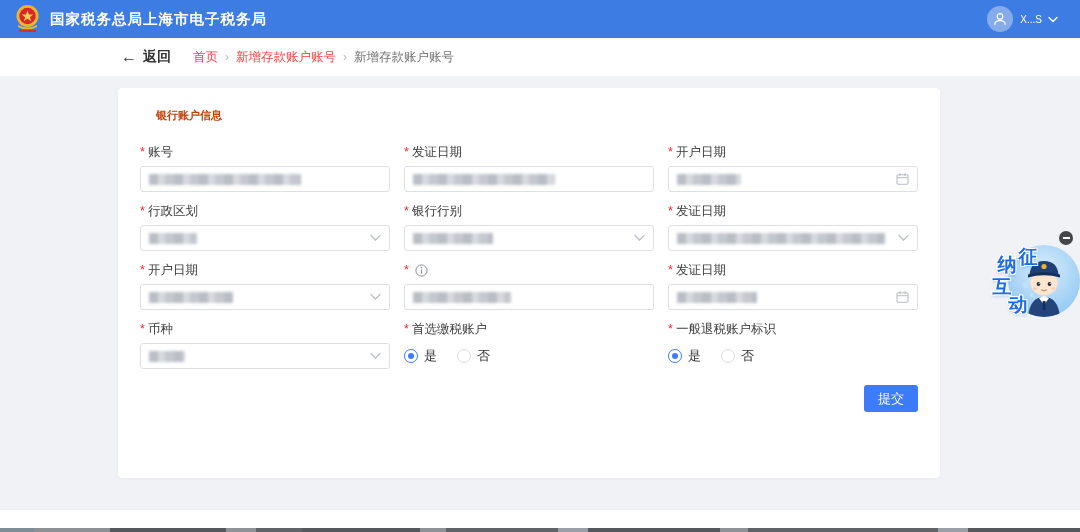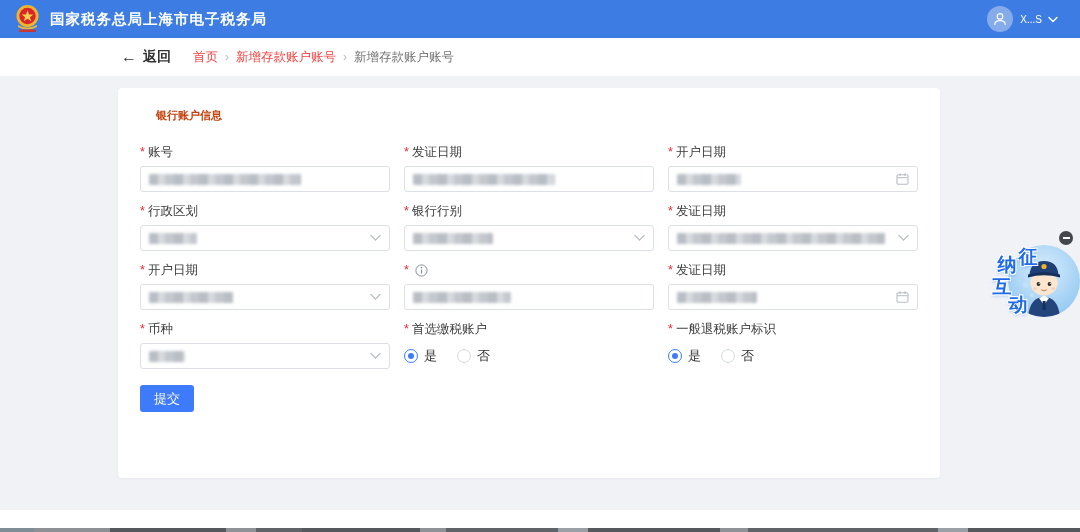--- a/index.html
+++ b/index.html
@@ -49,21 +49,21 @@
   .ctl-icon { position:absolute; right:8px; top:50%; transform:translateY(-50%);
     display:flex; color:#b8bcc4; }
   .radio-group { display:flex; align-items:center; height:26px; }
   .radio { display:flex; align-items:center; margin-right:20px; cursor:pointer; }
   .rdot { width:14px; height:14px; border-radius:50%; border:1px solid #d6d9df; background:#fff;
     display:flex; align-items:center; justify-content:center; }
   .radio.sel .rdot { border-color:#3e7bfa; }
   .radio.sel .rdot::after { content:""; width:6px; height:6px; border-radius:50%; background:#3e7bfa; }
   .rlabel { font-size:13px; color:#333; margin-left:6px; }
 
-  .submit-row { display:flex; justify-content:flex-start; margin-top:16px; }
+  .submit-row { display:flex; justify-content:flex-end; margin-top:16px; }
   .submit-btn { min-width:52px; height:27px; padding:0 14px; background:#3e7bfa; color:#fff;
     font-size:13px; border:none; border-radius:3px; cursor:pointer;
     font-family:"Liberation Sans","DejaVu Sans",sans-serif; }
 
   
   .float-widget { position:absolute; left:990px; top:228px; width:90px; height:105px; z-index:6; }
   .mascot-circle { position:absolute; left:18px; top:17px; width:72px; height:72px; }
   .w-char { position:absolute; width:20px; height:20px; font-size:19px; font-weight:bold;
     color:#1e6ae8; line-height:20px; text-align:center;
     text-shadow:-1px -1px 0 #fff,1px -1px 0 #fff,-1px 1px 0 #fff,1px 1px 0 #fff,0 2px 3px rgba(30,106,232,.35); }

